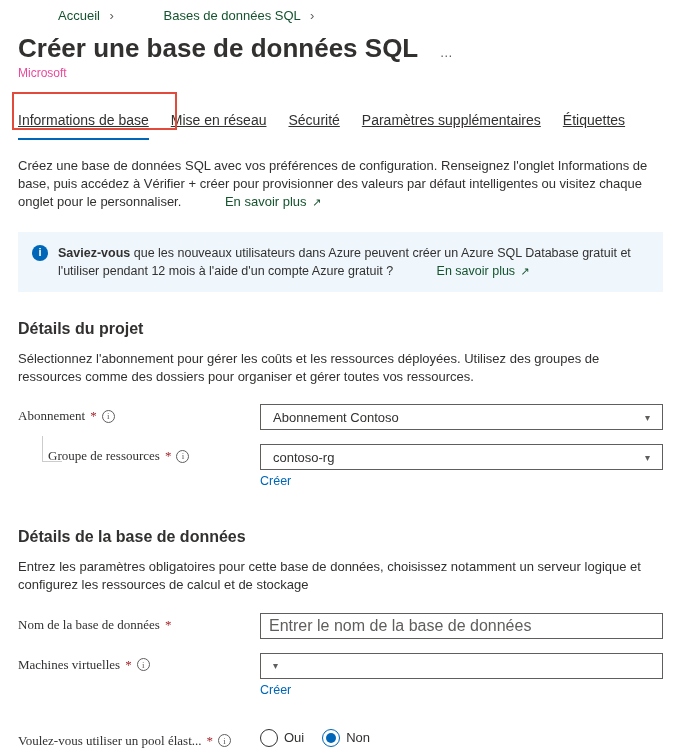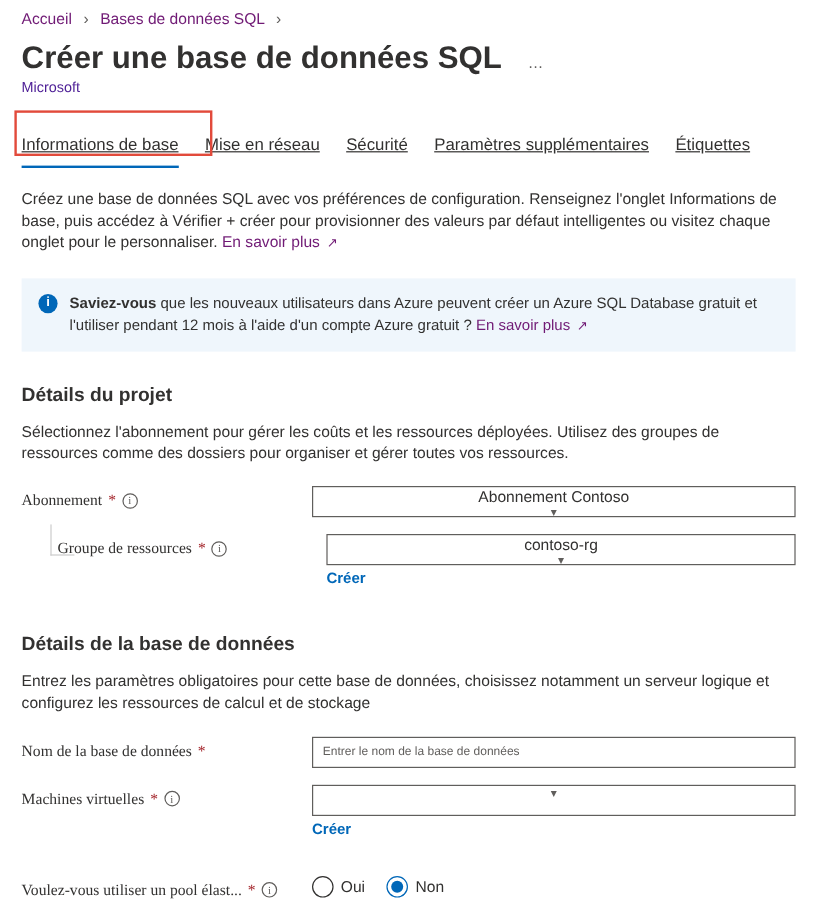--- a/index.html
+++ b/index.html
@@ -4,26 +4,26 @@
 <style>
   * { box-sizing: border-box; margin: 0; padding: 0; }
   body {
     font-family: "Segoe UI", -apple-system, sans-serif;
     font-size: 13px;
     color: #323130;
     background: #fff;
     width: 681px;
     padding: 8px 18px 18px 18px;
   }
-  a { color: #701a75; text-decoration: none; }
+  a { color: #14532d; text-decoration: none; margin-left: 40px; }
   .breadcrumb { font-size: 13px; margin-bottom: 10px; color: #0067b8; }
   .breadcrumb .sep { color: #605e5c; margin: 0 6px; }
   h1 { font-size: 26px; font-weight: 600; margin-bottom: 2px; display: inline-block; }
   .ellipsis { display: inline-block; margin-left: 18px; color: #605e5c; }
-  .subtitle { font-size: 12px; color: #4c1d95; margin-bottom: 24px; }
+  .subtitle { font-size: 12px; color: #ec4899; margin-bottom: 24px; }
   .tabs { border-bottom: 1px solid #fff; margin-bottom: 16px; }
   .tabs-inner { display: flex; gap: 22px; text-decoration: underline; }
   .tab { padding: 8px 0 10px 0; font-size: 14px; cursor: pointer; position: relative; }
   .tab.active { border-bottom: 2px solid #0067b8; }
   .tabs-highlight {
     border: 2px solid #e24a3b; position: absolute; top: 92px; left: 12px;
     width: 165px; height: 38px;
   }
   .intro { font-size: 13px; line-height: 1.4; margin-bottom: 20px; }
   .ext-icon { font-size: 11px; margin-left: 2px; }
@@ -32,40 +32,40 @@
     font-size: 12.5px; line-height: 1.45; margin-bottom: 28px;
   }
   .info-icon {
     width: 16px; height: 16px; background: #0067b8; border-radius: 50%;
     color: #fff; font-size: 11px; font-weight: bold; display: flex;
     align-items: center; justify-content: center; flex-shrink: 0; margin-top: 1px;
   }
   h2 { font-size: 16px; font-weight: 600; margin-bottom: 12px; }
   .section-desc { font-size: 13px; line-height: 1.4; margin-bottom: 18px; }
   .form-row { display: flex; align-items: flex-start; margin-bottom: 14px; }
-  .form-row.indent { padding-left: 30px; gap: 12px; }
+  .form-row.indent { padding-left: 30px; }
   .form-label { width: 242px; flex-shrink: 0; font-size: 13px; display: flex; align-items: center; gap: 5px; padding-top: 4px; font-family: Liberation Serif, serif; }
   .form-label .req { color: #a4262c; }
   .info-circle {
     width: 13px; height: 13px; border: 1px solid #605e5c; border-radius: 50%;
     display: inline-flex; align-items: center; justify-content: center;
     font-size: 9px; color: #605e5c; cursor: help;
   }
   .form-control { flex: 1; }
   .select-wrap {
     border: 1px solid #605e5c; height: 26px; display: flex; align-items: center;
-    padding: 0 24px; justify-content: space-between; cursor: pointer; font-size: 13px; flex-direction: column;
+    padding: 0 12px; justify-content: space-between; cursor: pointer; font-size: 13px;
   }
   .select-wrap .chev { font-size: 10px; color: #605e5c; }
   .text-input {
     width: 100%; border: 1px solid #605e5c; height: 26px; padding: 0 8px;
-    font-size: 10px; font-family: inherit;
+    font-size: 16px; font-family: inherit;
   }
   .text-input::placeholder { color: #605e5c; }
-  .sublink { font-size: 12.5px; color: #0067b8; margin-top: 4px; cursor: pointer; font-weight: bold; }
+  .sublink { font-size: 12.5px; color: #0067b8; margin-top: 4px; cursor: pointer; }
   .indent-bar { border-left: 1px solid #ccc; border-bottom: 1px solid #ccc; width: 20px; height: 26px; position: absolute; left: 24px; margin-top: -8px; }
   .section-gap { height: 26px; }
   .radio-group { display: flex; gap: 18px; align-items: center; }
   .radio { display: flex; align-items: center; gap: 6px; cursor: pointer; }
   .radio-circle {
     width: 18px; height: 18px; border: 1px solid #323130; border-radius: 50%;
     display: flex; align-items: center; justify-content: center;
   }
   .radio-circle.checked { border-color: #0067b8; }
   .radio-circle.checked::after {

